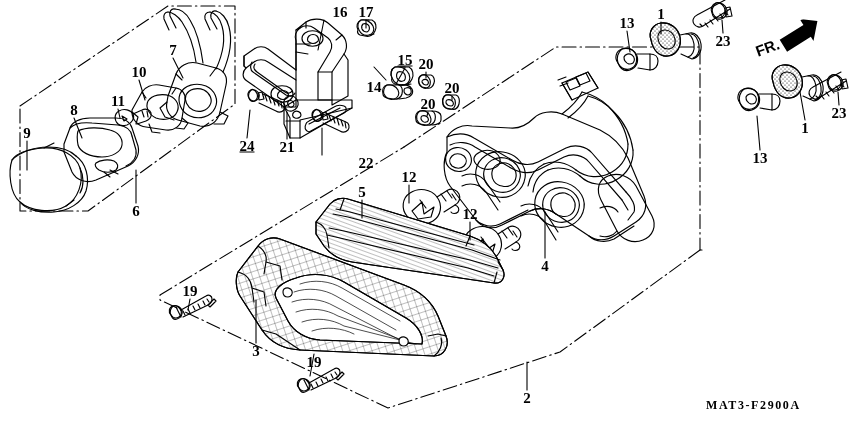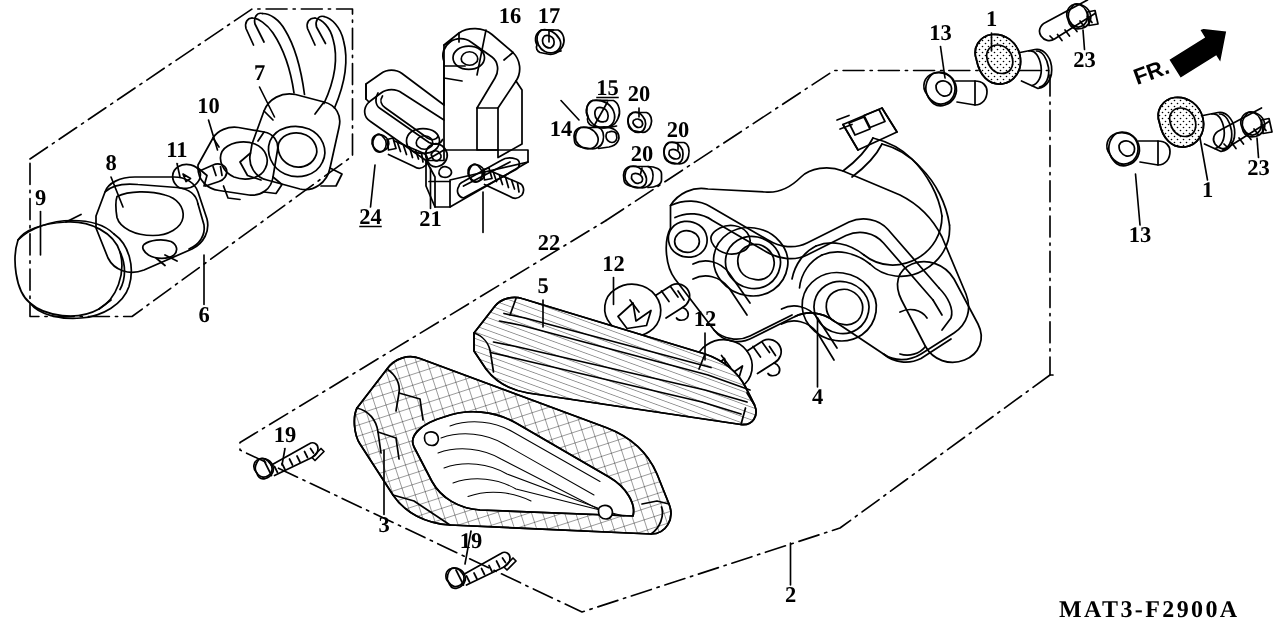--- a/index.html
+++ b/index.html
@@ -30,21 +30,21 @@
     line-height: 1;
     white-space: nowrap;
     transform: translate(-50%, -50%);
     letter-spacing: 0px;
   }
   #partnumber {
     position: absolute;
     left: 706px;
     top: 398px;
     font-family: "Liberation Serif", serif;
-    font-size: 16px;
+    font-size: 12px;
     font-weight: bold;
     color: #000000;
     letter-spacing: 1.6px;
     white-space: nowrap;
   }
   #fr-label {
     position: absolute;
     left: 789px;
     top: 38px;
     transform: translate(-50%, -50%) rotate(-20deg);

